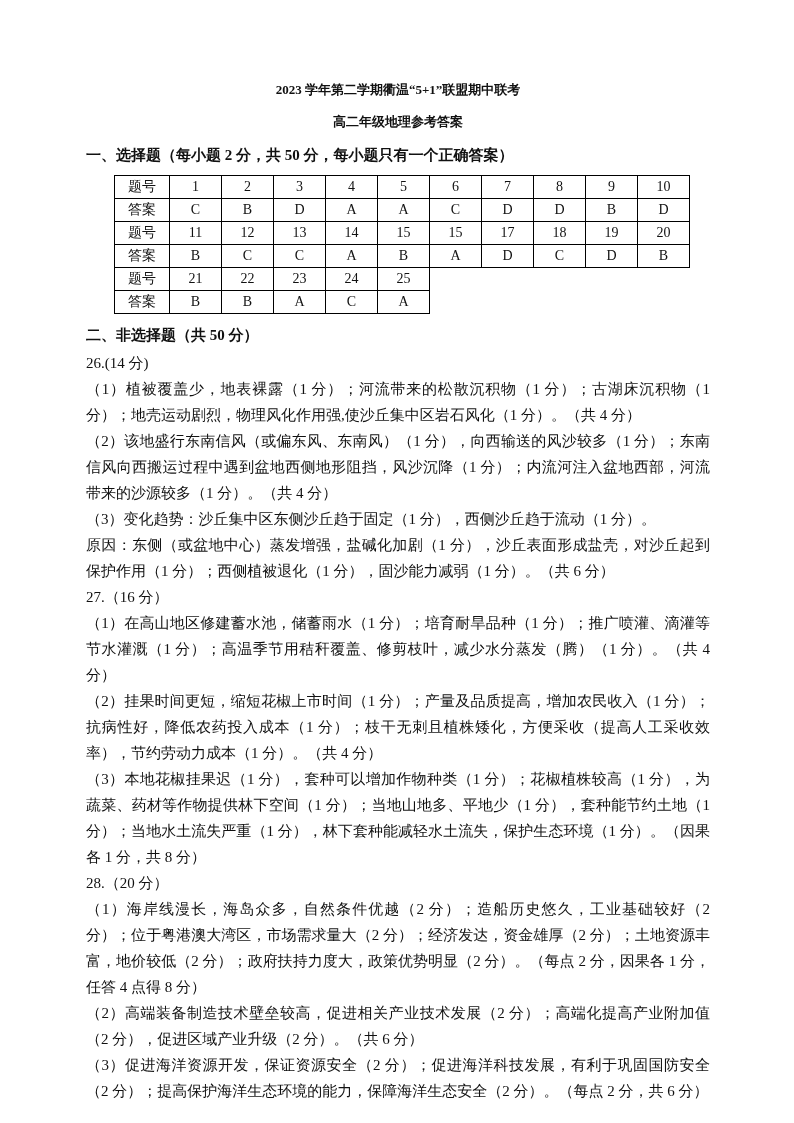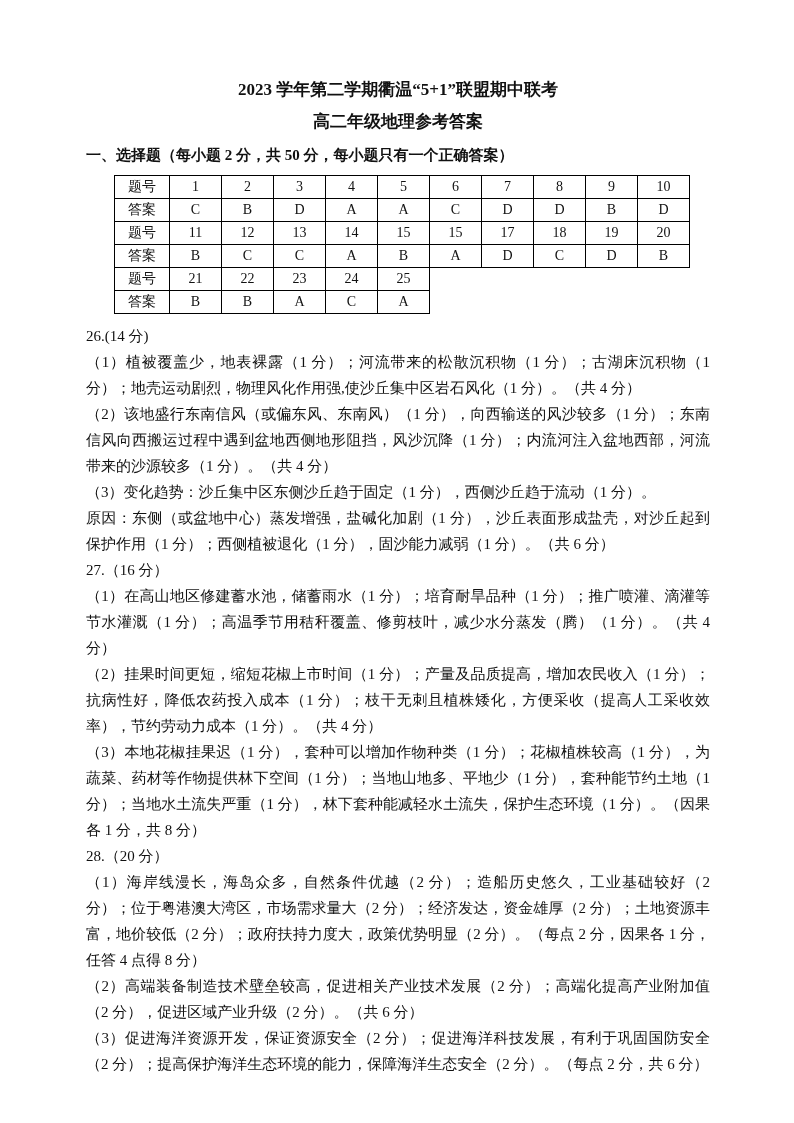--- a/index.html
+++ b/index.html
@@ -11,21 +11,21 @@
   }
   .page {
     width: 794px; height: 1123px;
     background: #ffffff;
     padding: 76px 84px 0 86px;
     overflow: hidden;
   }
   .title, .subtitle {
     text-align: center;
     font-weight: bold;
-    font-size: 17px;
+    font-size: 13px;
     line-height: 27px;
   }
   .subtitle { margin-top: 5px; margin-bottom: 8px; }
   .sec-heading {
     font-weight: bold;
     font-size: 15px;
     line-height: 25px;
   }
   table.answers {
     border-collapse: collapse;
@@ -136,20 +136,21 @@
       <td>A</td>
       <td class="empty"></td>
       <td class="empty"></td>
       <td class="empty"></td>
       <td class="empty"></td>
       <td class="empty"></td>
     </tr>
   </tbody>
     </table>
 
+  <div class="sec-heading">二、非选择题（共 50 分）</div>
 
   <div class="body-text">
     <p class="q-heading">26.(14 分)</p>
     <p>（1）植被覆盖少，地表裸露（1 分）；河流带来的松散沉积物（1 分）；古湖床沉积物（1 分）；地壳运动剧烈，物理风化作用强,使沙丘集中区岩石风化（1 分）。（共 4 分）</p>
     <p>（2）该地盛行东南信风（或偏东风、东南风）（1 分），向西输送的风沙较多（1 分）；东南信风向西搬运过程中遇到盆地西侧地形阻挡，风沙沉降（1 分）；内流河注入盆地西部，河流带来的沙源较多（1 分）。（共 4 分）</p>
     <p>（3）变化趋势：沙丘集中区东侧沙丘趋于固定（1 分），西侧沙丘趋于流动（1 分）。</p>
     <p>原因：东侧（或盆地中心）蒸发增强，盐碱化加剧（1 分），沙丘表面形成盐壳，对沙丘起到保护作用（1 分）；西侧植被退化（1 分），固沙能力减弱（1 分）。（共 6 分）</p>
 
     <p class="q-heading">27.（16 分）</p>
     <p>（1）在高山地区修建蓄水池，储蓄雨水（1 分）；培育耐旱品种（1 分）；推广喷灌、滴灌等节水灌溉（1 分）；高温季节用秸秆覆盖、修剪枝叶，减少水分蒸发（腾）（1 分）。（共 4 分）</p>

